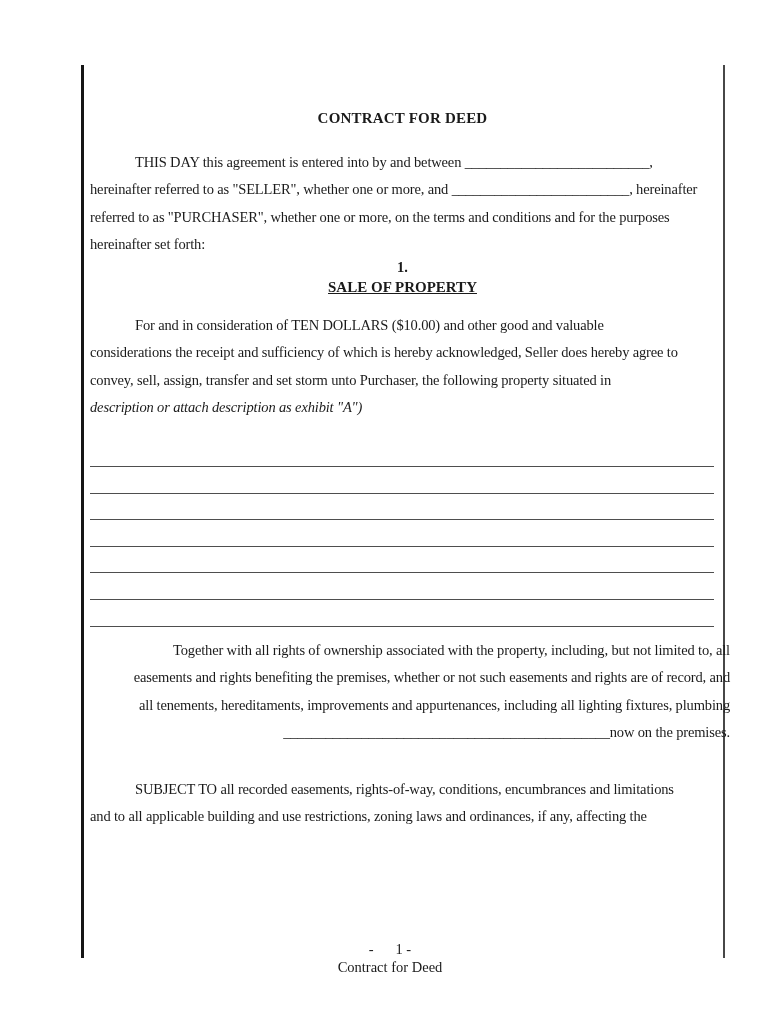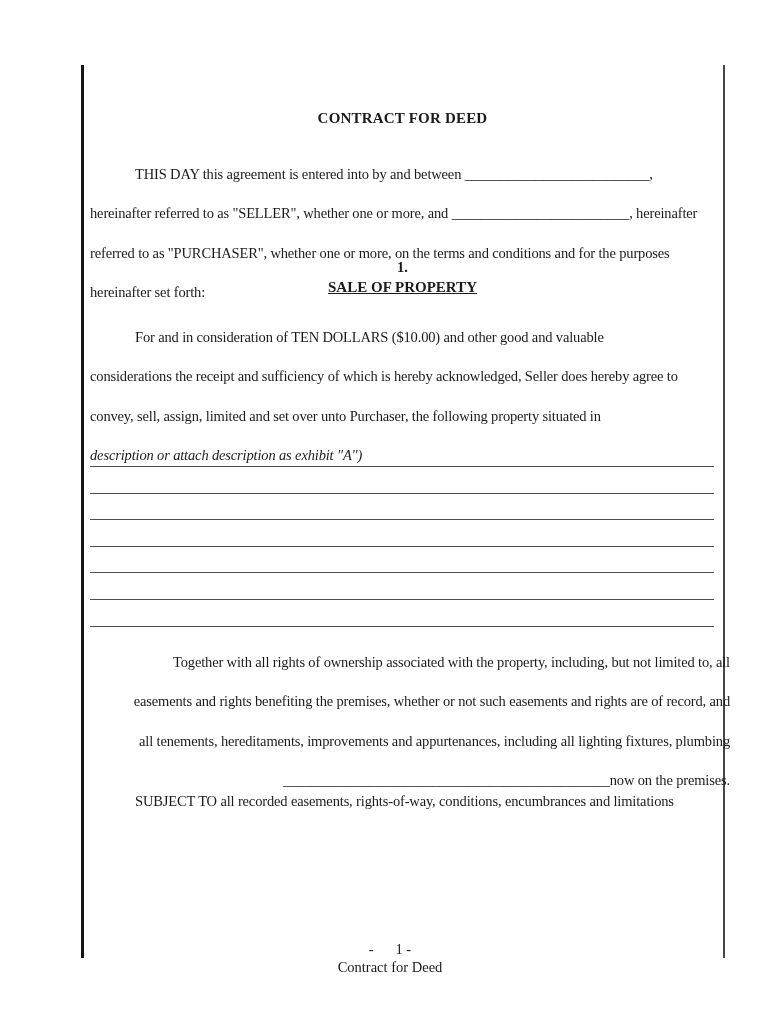--- a/index.html
+++ b/index.html
@@ -21,21 +21,21 @@
     background: #474747;
   }
   .doc-title {
     left: 90px; top: 110px; width: 625px;
     text-align: center;
     font-size: 15px; font-weight: bold;
     letter-spacing: 0.2px;
     margin: 0;
   }
   .para { width: 640px; font-size: 14.5px; letter-spacing: -0.15px; }
-  .line { line-height: 27.4px; white-space: nowrap; margin-top: 12px; }
+  .line { line-height: 27.4px; white-space: nowrap; }
   .indent { text-indent: 45px; }
   .p1 { left: 90px; top: 149px; }
   .sec-num {
     left: 90px; top: 257px; width: 625px;
     text-align: center; font-weight: bold; font-size: 14.5px;
     line-height: 20px;
   }
   .sec-head {
     left: 90px; top: 277px; width: 625px;
     text-align: center; font-weight: bold; font-size: 15px;
@@ -77,21 +77,21 @@
   </div>
 
   <div class="abs sec-num">1.</div>
   <div class="abs sec-head">
     <span>SALE OF PROPERTY</span>
   </div>
 
   <div class="abs para p2">
     <div class="line indent">For and in consideration of TEN DOLLARS ($10.00) and other good and valuable</div>
     <div class="line">considerations the receipt and sufficiency of which is hereby acknowledged, Seller does hereby agree to</div>
-    <div class="line">convey, sell, assign, limited and set over unto Purchaser, the following property situated in</div>
+    <div class="line">convey, sell, assign, transfer and set storm unto Purchaser, the following property situated in</div>
     <div class="line italic">description or attach description as exhibit "A")</div>
   </div>
 
   <div class="abs rules">
       <div class="rule" style="border-top-color: rgb(78, 78, 78);"></div>
       <div class="rule" style="border-top-color: rgb(78, 78, 78);"></div>
       <div class="rule" style="border-top-color: rgb(78, 78, 78);"></div>
       <div class="rule" style="border-top-color: rgb(78, 78, 78);"></div>
       <div class="rule" style="border-top-color: rgb(78, 78, 78);"></div>
       <div class="rule" style="border-top-color: rgb(78, 78, 78);"></div>
@@ -100,20 +100,21 @@
 
   <div class="abs para p3">
     <div class="line">Together with all rights of ownership associated with the property, including, but not limited to, all</div>
     <div class="line">easements and rights benefiting the premises, whether or not such easements and rights are of record, and</div>
     <div class="line">all tenements, hereditaments, improvements and appurtenances, including all lighting fixtures, plumbing</div>
     <div class="line"><span>______________________________________________</span><span>now on the premises.</span></div>
   </div>
 
   <div class="abs para p4">
     <div class="line indent">SUBJECT TO all recorded easements, rights-of-way, conditions, encumbrances and limitations</div>
+    <div class="line">and to all applicable building and use restrictions, zoning laws and ordinances, if any, affecting the</div>
   </div>
 
   <div class="abs doc-footer">
     <div class="fline">-      1 -</div>
     <div class="fline">Contract for Deed</div>
   </div>
 
 </div>
 
 </body></html>

